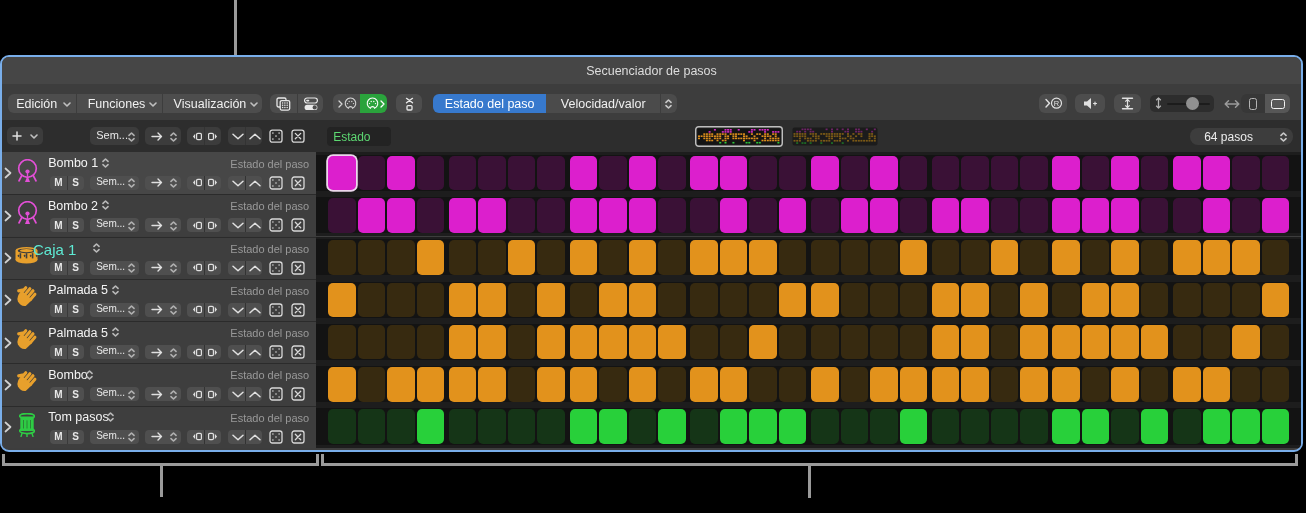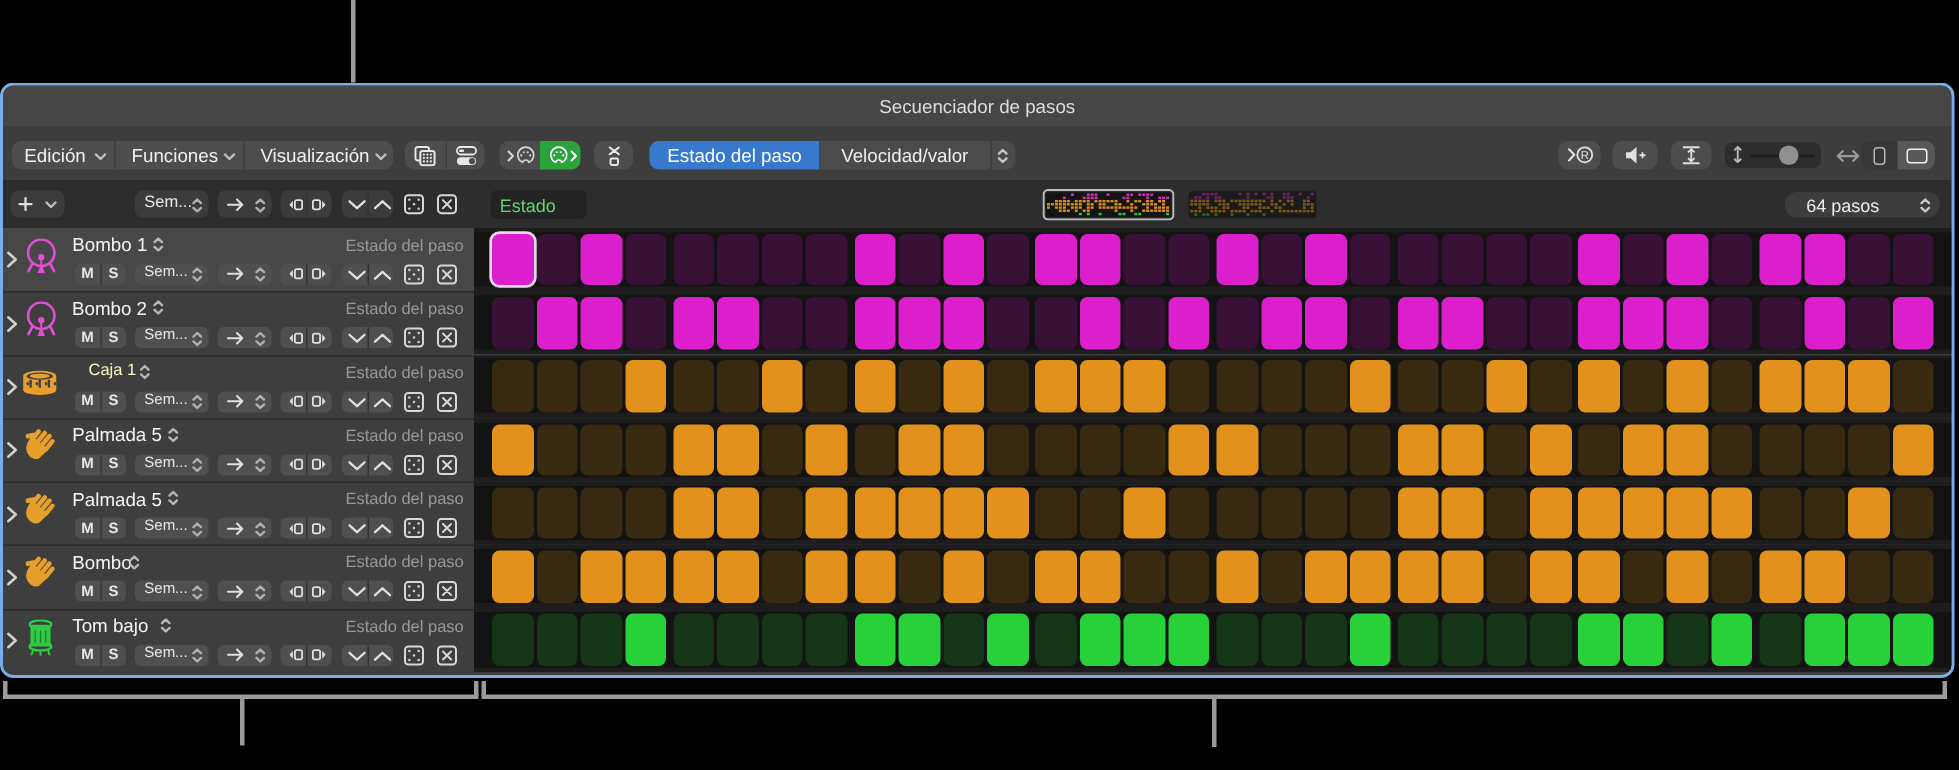--- a/index.html
+++ b/index.html
@@ -565,21 +565,21 @@
       <ellipse cx="12.5" cy="5.8" rx="8.8" ry="2.4" fill="#3e3e3e"></ellipse>
       <ellipse cx="12.5" cy="5.7" rx="6.6" ry="1.6" fill="#e8a02c"></ellipse>
       <ellipse cx="12.5" cy="15" rx="11" ry="3.4" fill="#e8a02c"></ellipse>
       <g fill="#3e3e3e">
         <rect x="5.6" y="8.2" width="1.6" height="5.2"></rect>
         <rect x="11.7" y="8.2" width="1.6" height="5.2"></rect>
         <rect x="17.8" y="8.2" width="1.6" height="5.2"></rect>
         <path d="M9.5 10.8 L10.6 9.4 L11.7 10.8 L10.6 12.2 Z M15.6 10.8 L16.7 9.4 L17.8 10.8 L16.7 12.2 Z M3.4 10.8 L4.5 9.4 L5.6 10.8 L4.5 12.2 Z M21.6 10.8 L22.7 9.4 L23.8 10.8 L22.7 12.2 Z"></path>
       </g>
     </svg>
-<div class="txt" style="left:57px;top:184.0px;font-size:11px;color:#fef9c3;">Caja 1</div>
+<div class="txt" style="left:31px;top:184.0px;font-size:15px;color:#5eead4;">Caja 1</div>
 <svg style="position:absolute;left:91.2px;top:185.7px;" width="7" height="10" viewBox="0 0 7 10">
       <path d="M1 3.4 L3.5 1 L6 3.4 M1 6.6 L3.5 9 L6 6.6" stroke="#b8b8b8" stroke-width="1.6" fill="none" stroke-linecap="round" stroke-linejoin="round"></path>
     </svg>
 <div class="txt" style="left:157.2px;top:185.5px;width:150px;text-align:right;font-size:11px;color:#999;">Estado del paso</div>
 <div class="abs" style="left:47.9px;top:203.5px;width:34.5px;height:14px;background:#4f4f4f;border-radius:4px;"></div>
 <div class="abs" style="left:65.1px;top:203.5px;width:1px;height:14px;background:#3a3a3a;"></div>
 <div class="txt" style="left:47.9px;top:205.0px;width:17px;text-align:center;font-size:10px;font-weight:bold;color:#e8e8e8;">M</div>
 <div class="txt" style="left:65.2px;top:205.0px;width:17px;text-align:center;font-size:10px;font-weight:bold;color:#e8e8e8;">S</div>
 <div class="abs" style="left:88.1px;top:203.5px;width:49.4px;height:14px;background:#4f4f4f;border-radius:4px;"></div>
     <div class="txt" style="left:94.2px;top:203.5px;font-size:10px;color:#e8e8e8;">Sem...</div>
@@ -842,21 +842,21 @@
 <svg class="abs" style="left:2.2px;top:364.1px;" width="8" height="12" viewBox="0 0 8 12">
 <path d="M1.5 1.5 L6.5 6 L1.5 10.5" stroke="#d0d0d0" stroke-width="1.7" fill="none" stroke-linecap="round" stroke-linejoin="round"></path>
     </svg>
 <svg class="abs" style="left:17.2px;top:356.1px;" width="16" height="24" viewBox="0 0 16 24">
       <rect x="1.3" y="3.5" width="13.4" height="14.5" fill="#2ecc44"></rect>
       <ellipse cx="8" cy="3.2" rx="7.3" ry="2.6" fill="none" stroke="#2ecc44" stroke-width="1.6"></ellipse>
       <ellipse cx="8" cy="18" rx="7.3" ry="2.6" fill="none" stroke="#2ecc44" stroke-width="1.6"></ellipse>
       <path d="M4.5 7 L4.5 15.5 M8 7.3 L8 15.5 M11.5 7 L11.5 15.5" stroke="#2c7a36" stroke-width="0.9"></path>
       <path d="M3 20.5 L2 23.5 M8 21 L8 24 M13 20.5 L14 23.5" stroke="#2ecc44" stroke-width="1.4" stroke-linecap="round"></path>
     </svg>
-<div class="txt" style="left:46.2px;top:353.1px;font-size:12.5px;color:#f4f4f4;">Tom bajo</div>
+<div class="txt" style="left:46.2px;top:353.1px;font-size:12.5px;color:#f4f4f4;">Tom pasos</div>
 <svg style="position:absolute;left:105.2px;top:354.8px;" width="7" height="10" viewBox="0 0 7 10">
       <path d="M1 3.4 L3.5 1 L6 3.4 M1 6.6 L3.5 9 L6 6.6" stroke="#b8b8b8" stroke-width="1.6" fill="none" stroke-linecap="round" stroke-linejoin="round"></path>
     </svg>
 <div class="txt" style="left:157.2px;top:354.6px;width:150px;text-align:right;font-size:11px;color:#999;">Estado del paso</div>
 <div class="abs" style="left:47.9px;top:372.6px;width:34.5px;height:14px;background:#4f4f4f;border-radius:4px;"></div>
 <div class="abs" style="left:65.1px;top:372.6px;width:1px;height:14px;background:#3a3a3a;"></div>
 <div class="txt" style="left:47.9px;top:374.1px;width:17px;text-align:center;font-size:10px;font-weight:bold;color:#e8e8e8;">M</div>
 <div class="txt" style="left:65.2px;top:374.1px;width:17px;text-align:center;font-size:10px;font-weight:bold;color:#e8e8e8;">S</div>
 <div class="abs" style="left:88.1px;top:372.6px;width:49.4px;height:14px;background:#4f4f4f;border-radius:4px;"></div>
     <div class="txt" style="left:94.2px;top:372.6px;font-size:10px;color:#e8e8e8;">Sem...</div>

